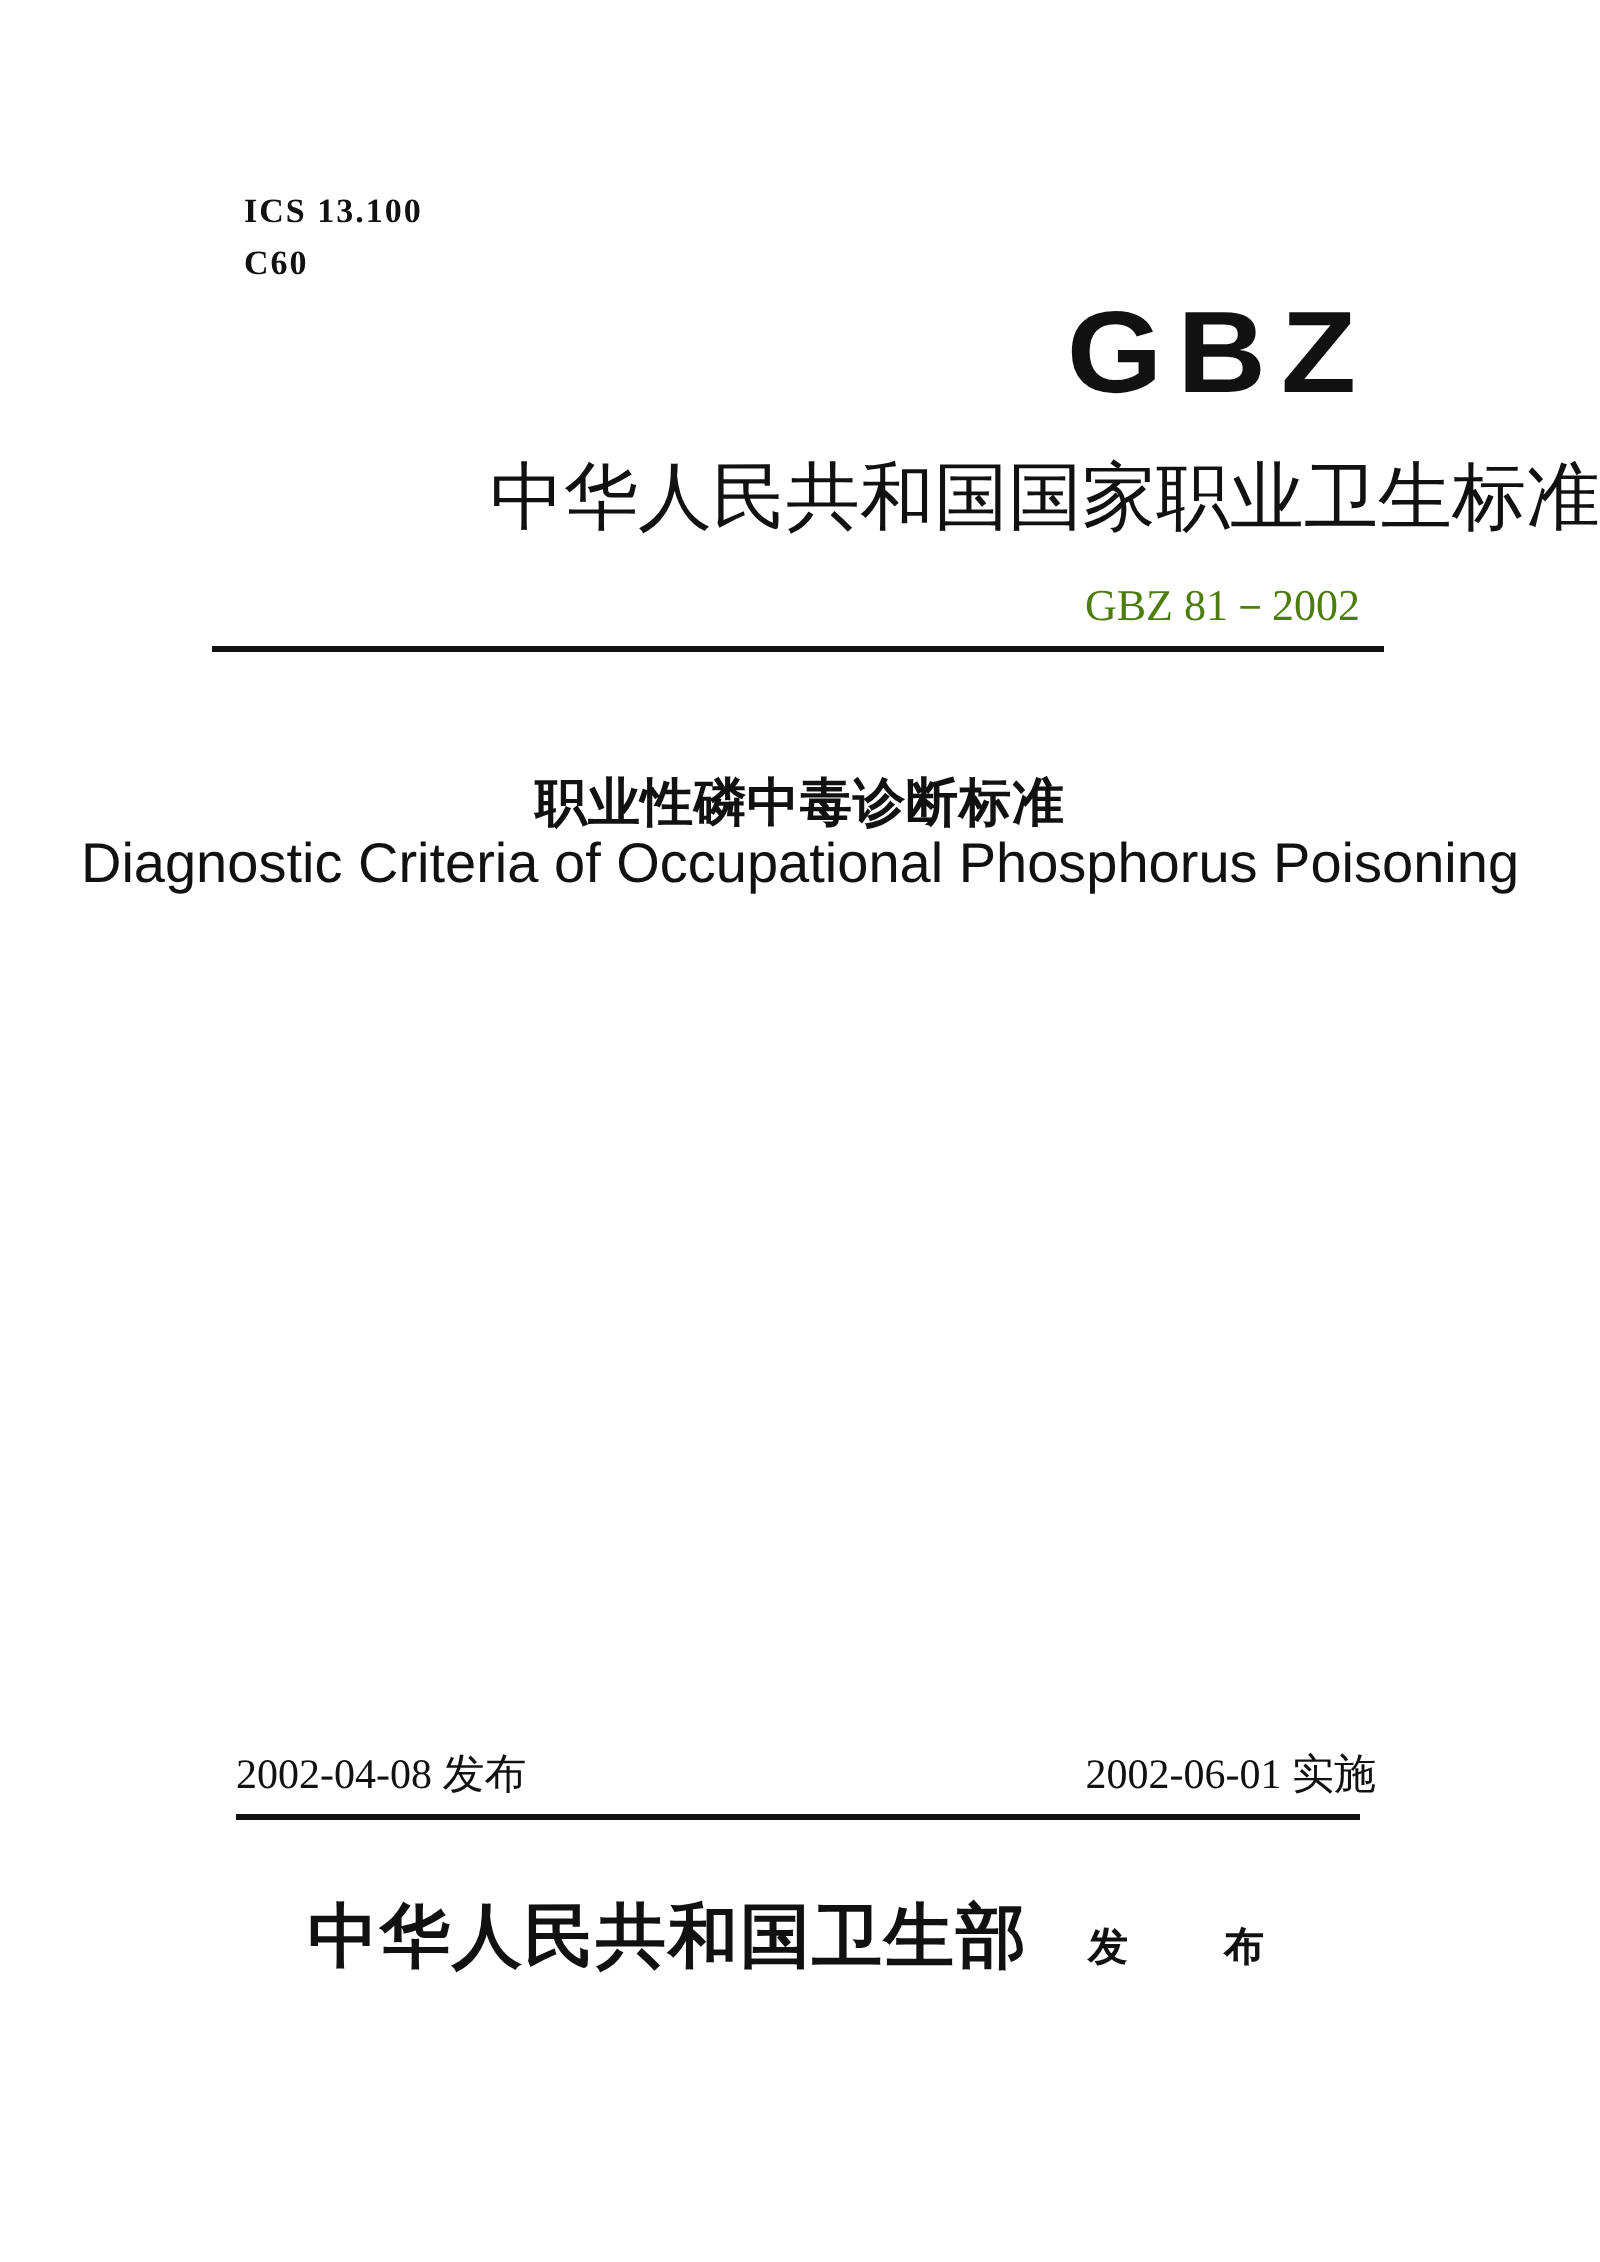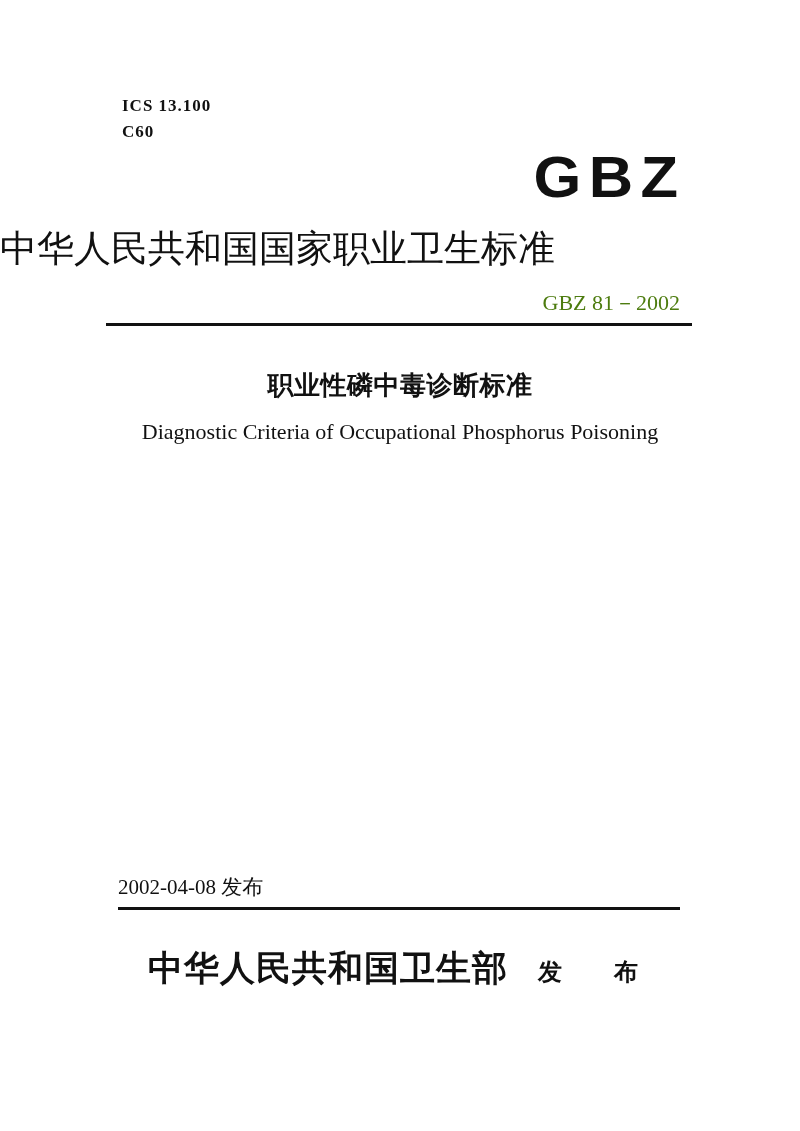--- a/index.html
+++ b/index.html
@@ -45,21 +45,21 @@
     transform-origin: 100% 50%;
     white-space: nowrap;
   }
 
   
   .standard-category {
     position: absolute;
     left: 0;
     right: 0;
     top: 226px;
-    text-align: left;
+    text-align: right;
     font-family: "Liberation Sans", "DejaVu Sans", sans-serif;
     font-weight: 500;
     font-size: 37px;
     line-height: 46px;
     letter-spacing: 0px;
     color: #111111;
     white-space: nowrap;
   }
 
   
@@ -88,40 +88,40 @@
     left: 118px;
     width: 562px;
     top: 907px;
   }
 
   
   .doc-title-cn {
     position: absolute;
     left: 0;
     right: 0;
-    top: 368px;
+    top: 384px;
     text-align: center;
     font-family: "Liberation Sans", "DejaVu Sans", sans-serif;
     font-weight: bold;
     font-size: 26px;
     line-height: 34px;
     letter-spacing: 0.5px;
     color: #111111;
     white-space: nowrap;
   }
 
   
   .doc-title-en {
     position: absolute;
     left: 0;
     right: 0;
     top: 417px;
     text-align: center;
-    font-family: Liberation Serif, serif;
-    font-size: 22px;
+    font-family: Liberation Sans, sans-serif;
+    font-size: 28px;
     line-height: 30px;
     color: #111111;
     white-space: nowrap;
   }
 
   
   .dates-row {
     position: absolute;
     left: 118px;
     right: 112px;
@@ -150,21 +150,21 @@
     font-family: Liberation Serif, serif;
     font-weight: bold;
     font-size: 35px;
     line-height: 42px;
     letter-spacing: 1px;
     vertical-align: baseline;
   }
   .publish-action {
     font-family: "Liberation Sans", "DejaVu Sans", sans-serif;
     font-weight: bold;
-    font-size: 24px;
+    font-size: 20px;
     line-height: 42px;
     letter-spacing: 14px;
     margin-left: 26px;
     vertical-align: baseline;
   }
 </style>
 </head>
 <body>
 
 <div class="page">
@@ -181,20 +181,21 @@
   <div class="standard-number">GBZ 81－2002</div>
 
   <div class="rule rule-top"></div>
 
   <div class="doc-title-cn">职业性磷中毒诊断标准</div>
 
   <div class="doc-title-en">Diagnostic Criteria of Occupational Phosphorus Poisoning</div>
 
   <div class="dates-row">
     <span>2002-04-08 发布</span>
+    <span>2002-06-01 实施</span>
   </div>
 
   <div class="rule rule-bottom"></div>
 
   <div class="publisher-row">
     <span class="publisher-name">中华人民共和国卫生部</span>
     <span class="publish-action">发　布</span>
   </div>
 
 </div>

